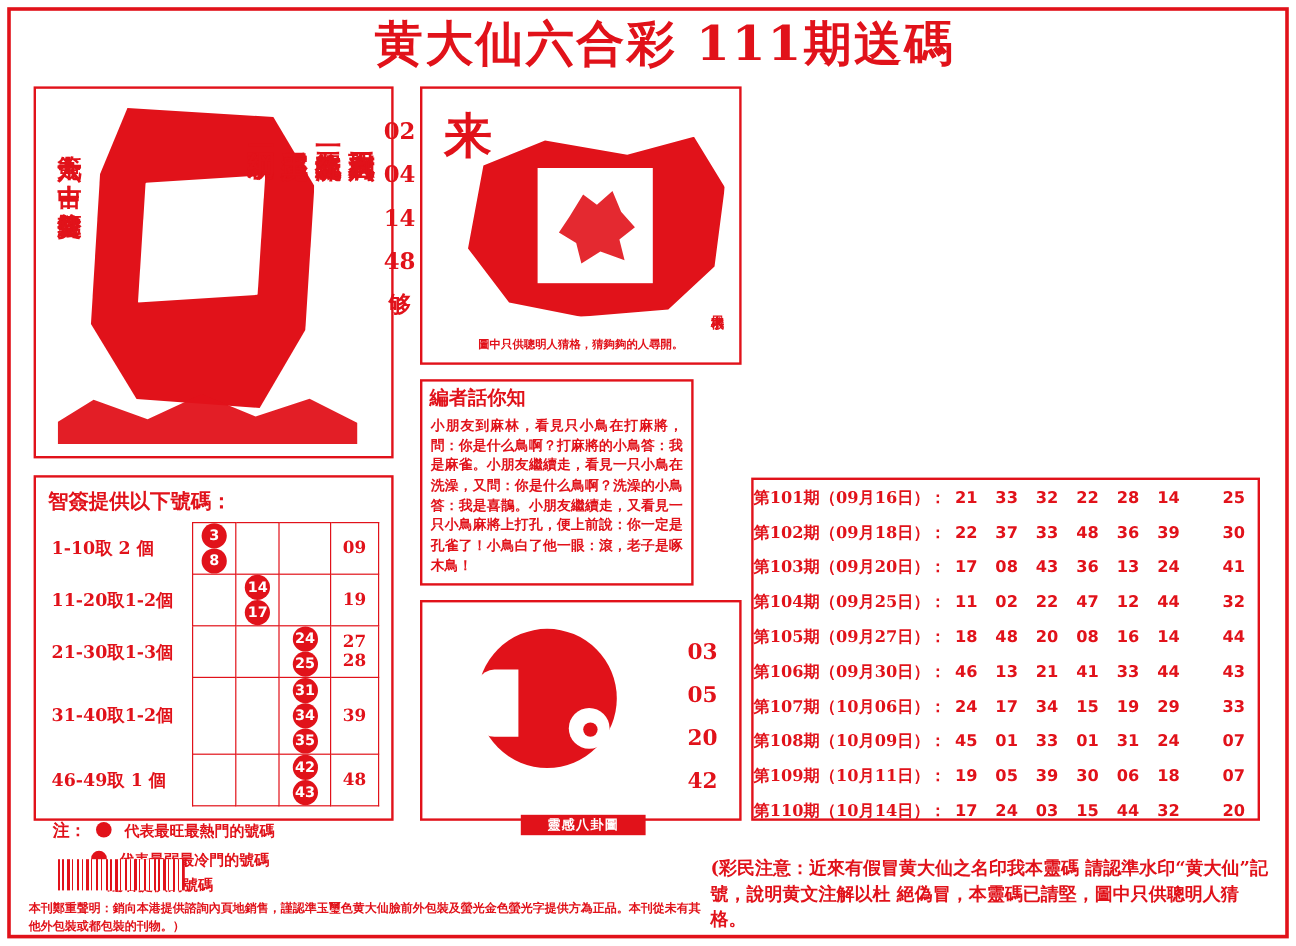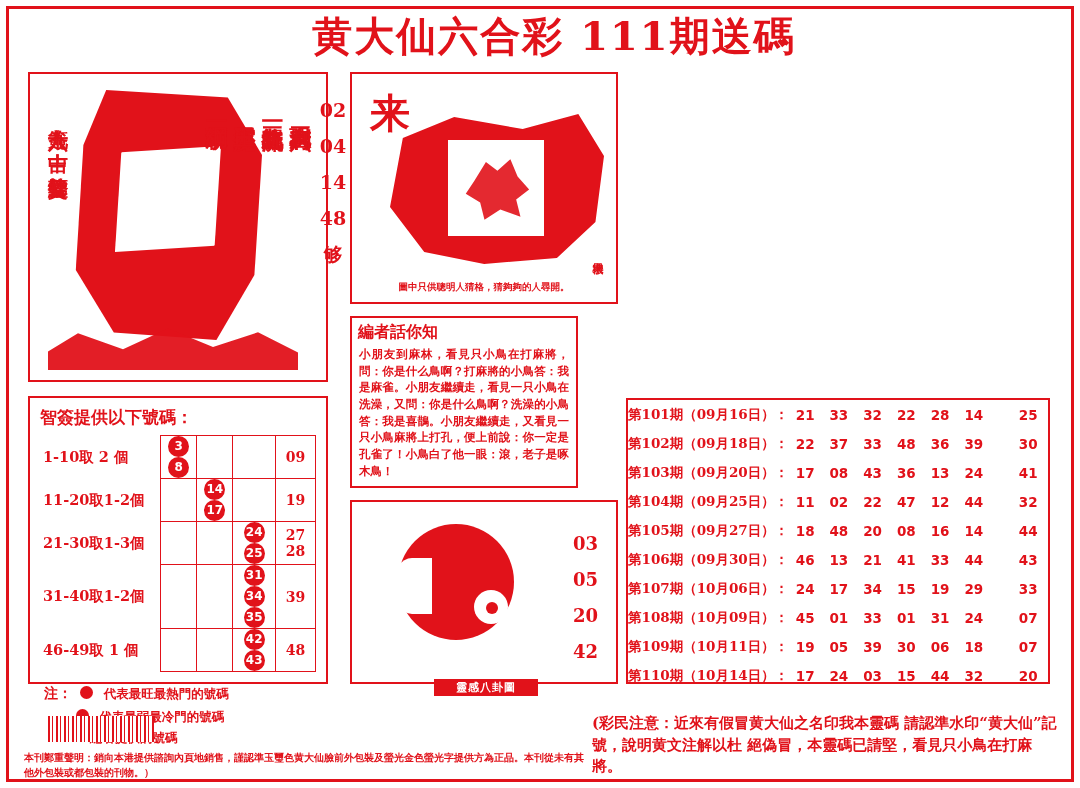--- a/index.html
+++ b/index.html
@@ -502,14 +502,14 @@
           <td class="n">32</td>
           <td class="sp"></td>
           <td class="last">20</td>
         </tr>
       </tbody>
     </table>
   </div>
 
   <div class="barcode"></div>
   <div class="footsmall">本刊鄭重聲明：銷向本港提供諮詢內頁地銷售，謹認準玉璽色黄大仙臉前外包裝及螢光金色螢光字提供方為正品。本刊從未有其他外包裝或都包裝的刊物。）</div>
-  <div class="footright">(彩民注意：近來有假冒黄大仙之名印我本靈碼 請認準水印“黄大仙”記號，說明黄文注解以杜 絕偽冒，本靈碼已請堅，看見只小鳥在打麻將。</div>
+  <div class="footright">(彩民注意：近來有假冒黄大仙之名印我本靈碼 請認準水印“黄大仙”記號，說明黄文注解以杜 絕偽冒，本靈碼已請堅，圖中只供聰明人猜格。</div>
 </div>
 
 </body></html>

